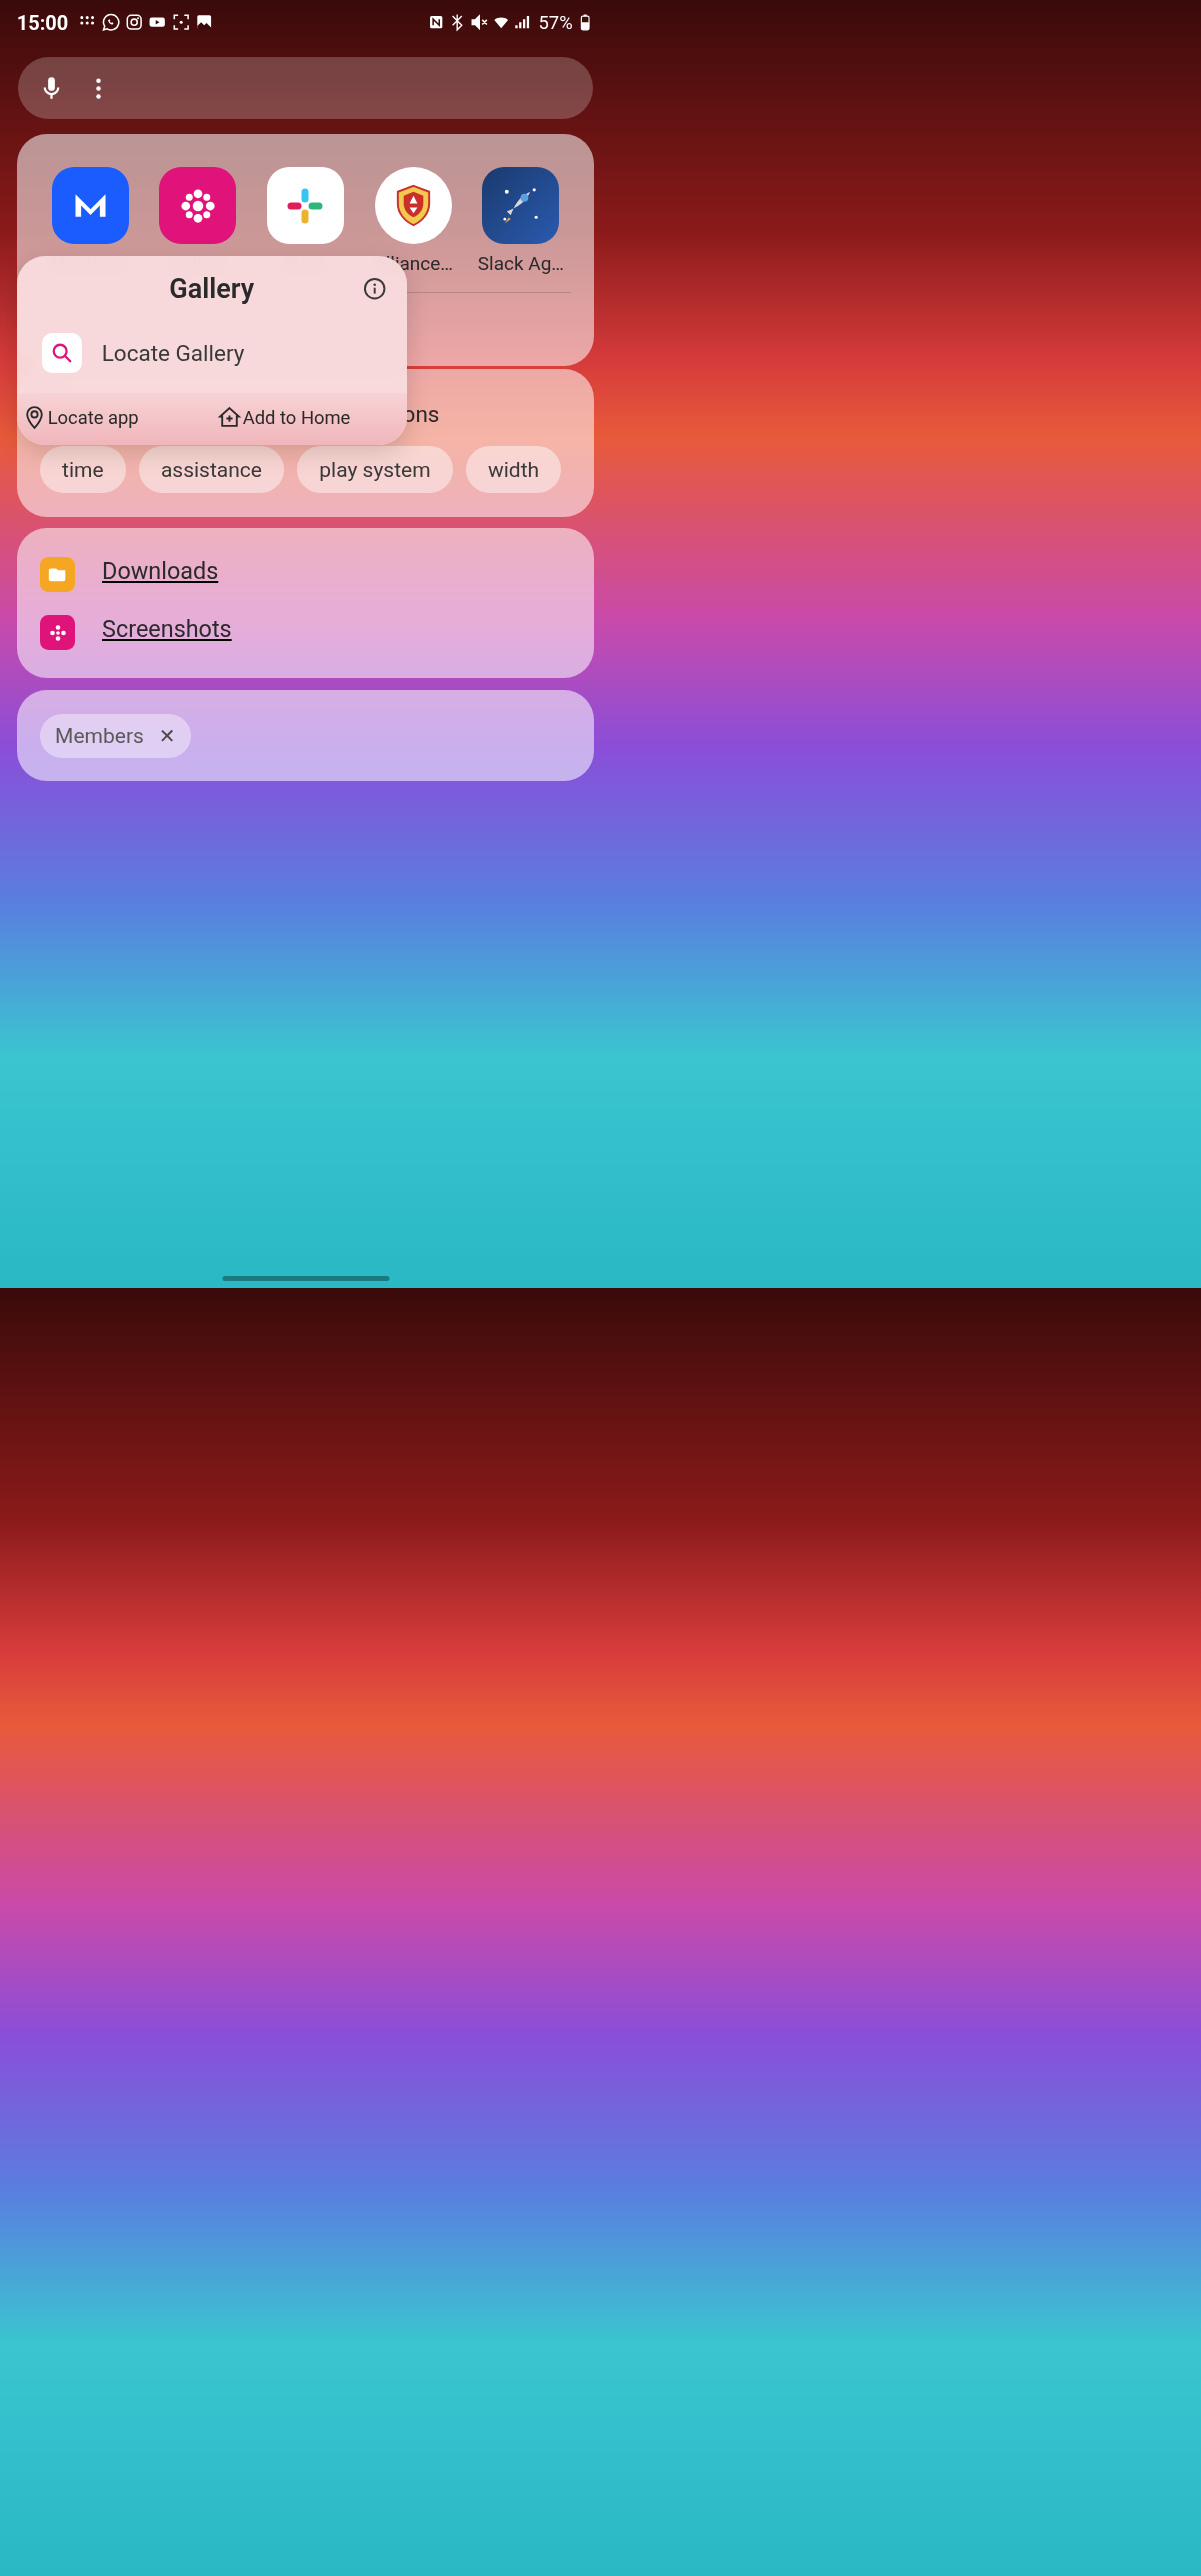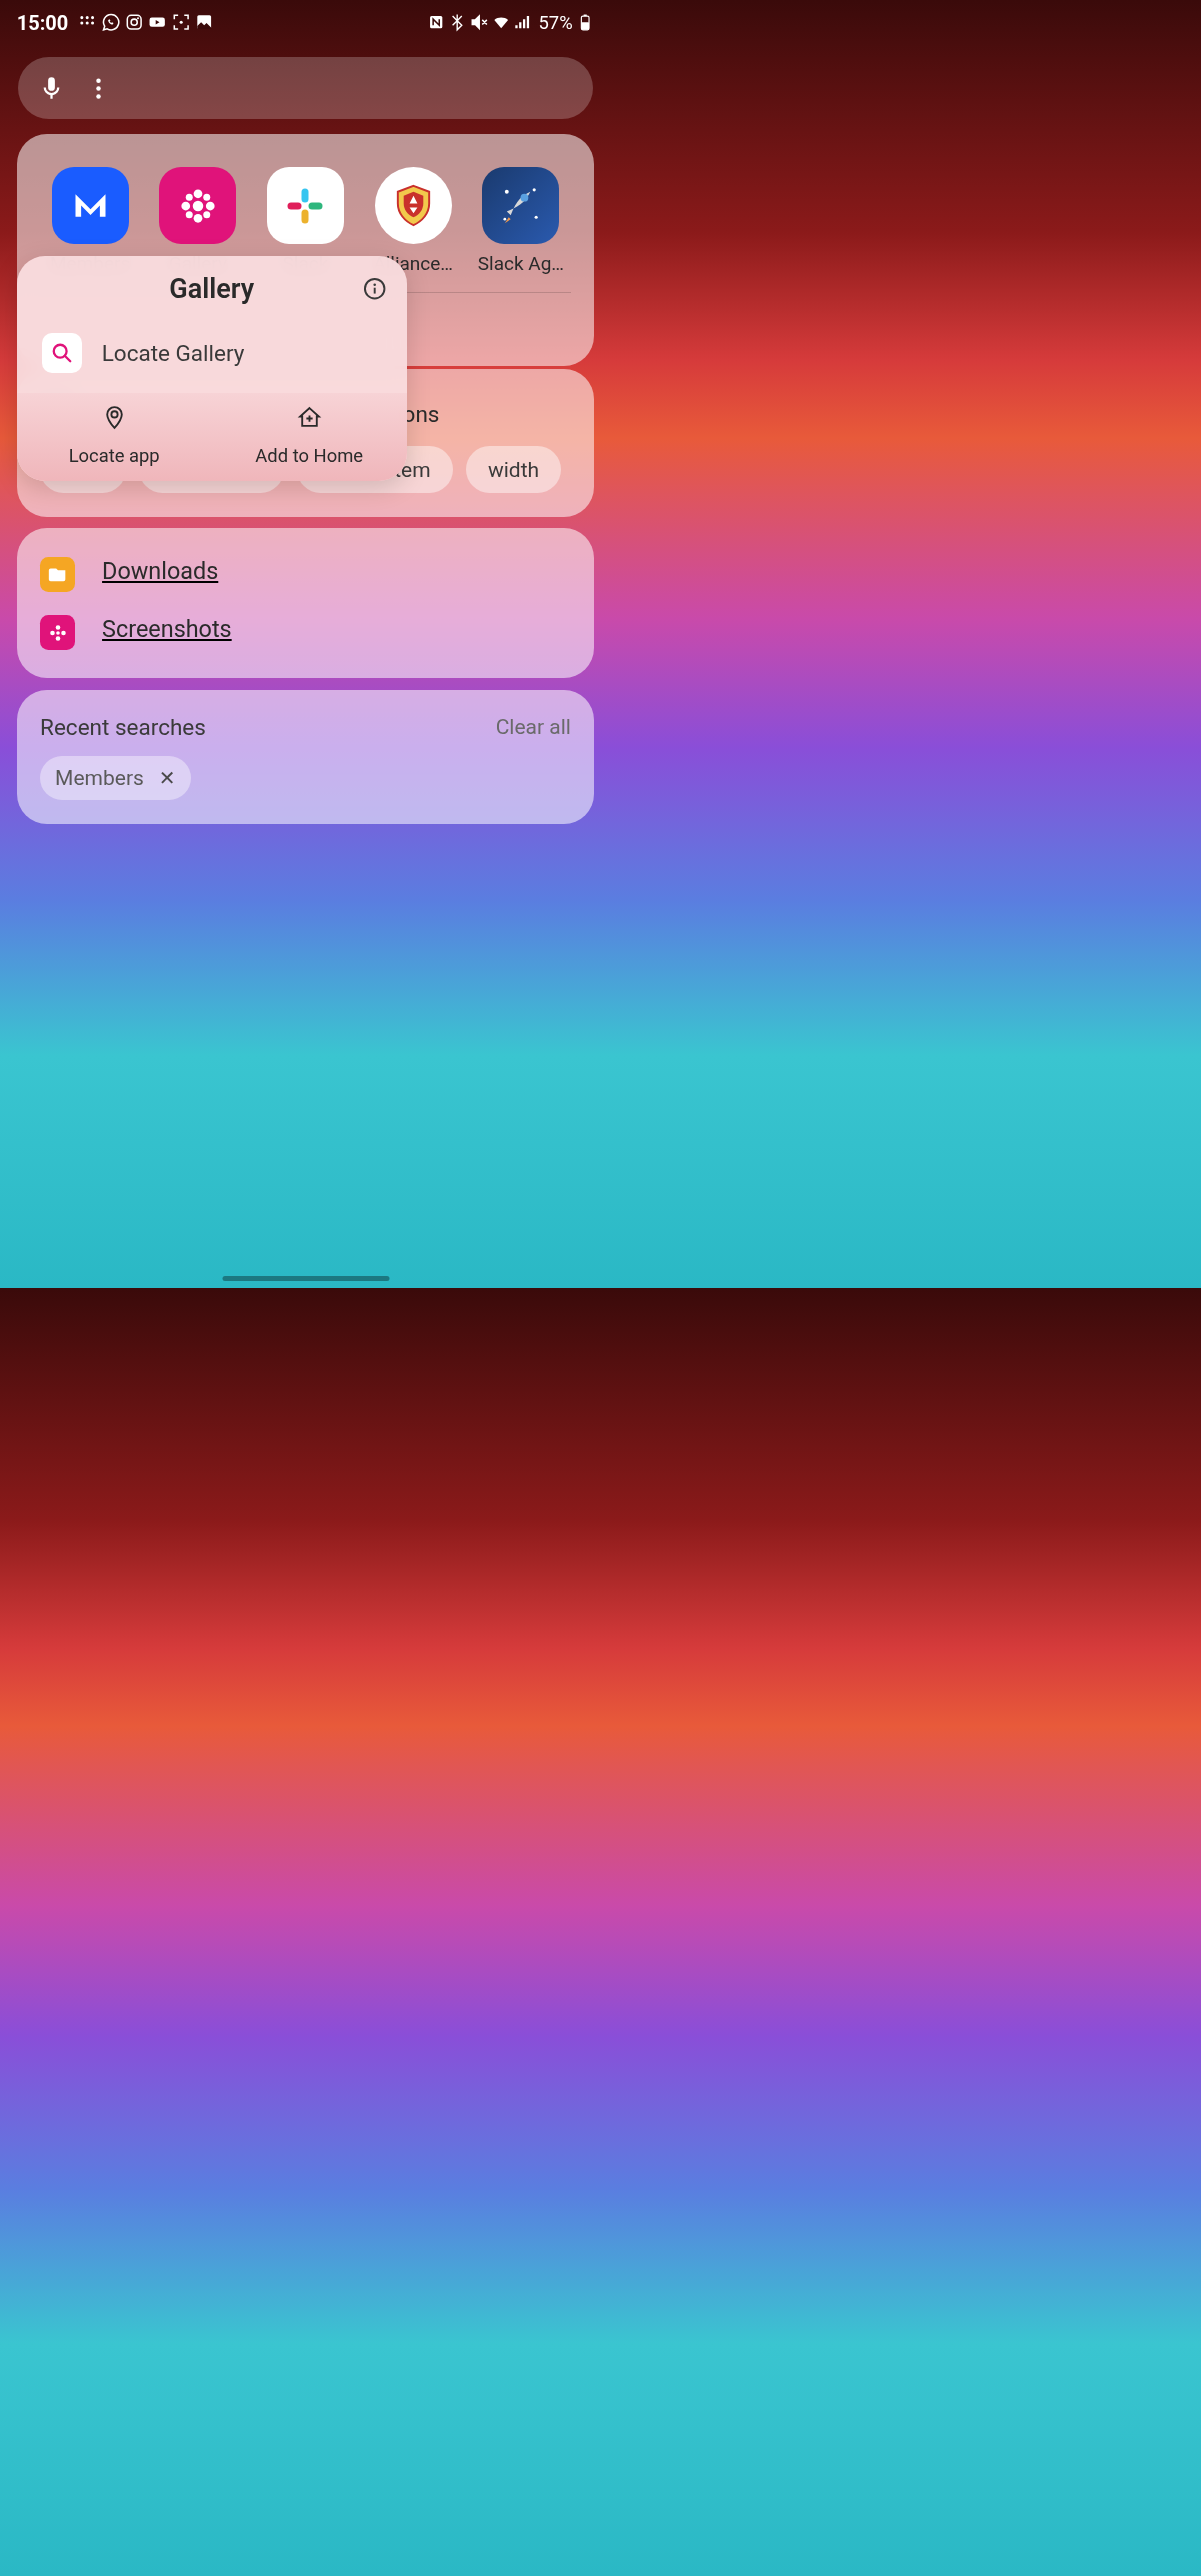--- a/index.html
+++ b/index.html
@@ -182,23 +182,22 @@
       color: #3a3a3a;
     }
     .popup-actions {
       display: flex;
       background: linear-gradient(180deg, rgba(247, 210, 213, 0.9), rgba(239, 178, 183, 0.9));
       padding: 6.7px 0 10px;
     }
     .popup-action {
       flex: 1;
       display: flex;
-      flex-direction: column;
-      align-items: center;
-      gap: 15px;
+      align-items: center;
+      gap: 1px;
       padding: 5px;
     }
     .popup-action-icon {
       width: 25px;
       height: 25px;
     }
     .popup-action-label {
       font-size: 18.4px;
       color: #2a2a2a;
     }
@@ -477,24 +476,20 @@
           <circle cx="12" cy="18" r="2.5"></circle>
           <circle cx="6" cy="12" r="2.5"></circle>
           <circle cx="18" cy="12" r="2.5"></circle>
         </svg>
     </div>
     <span class="folder-label">Screenshots</span>
   </div>
 </div>
 
 <div class="card">
-  <div class="recent-header">
-    <span class="recent-title">Recent searches</span>
-    <span class="clear-all">Clear all</span>
-  </div>
   <div class="recent-chips">
     <div class="recent-chip">
       <span class="recent-chip-label">Members</span>
       <span class="recent-chip-x">✕</span>
     </div>
   </div>
 </div>
 
 <div class="gallery-popup">
   <div class="popup-header">

